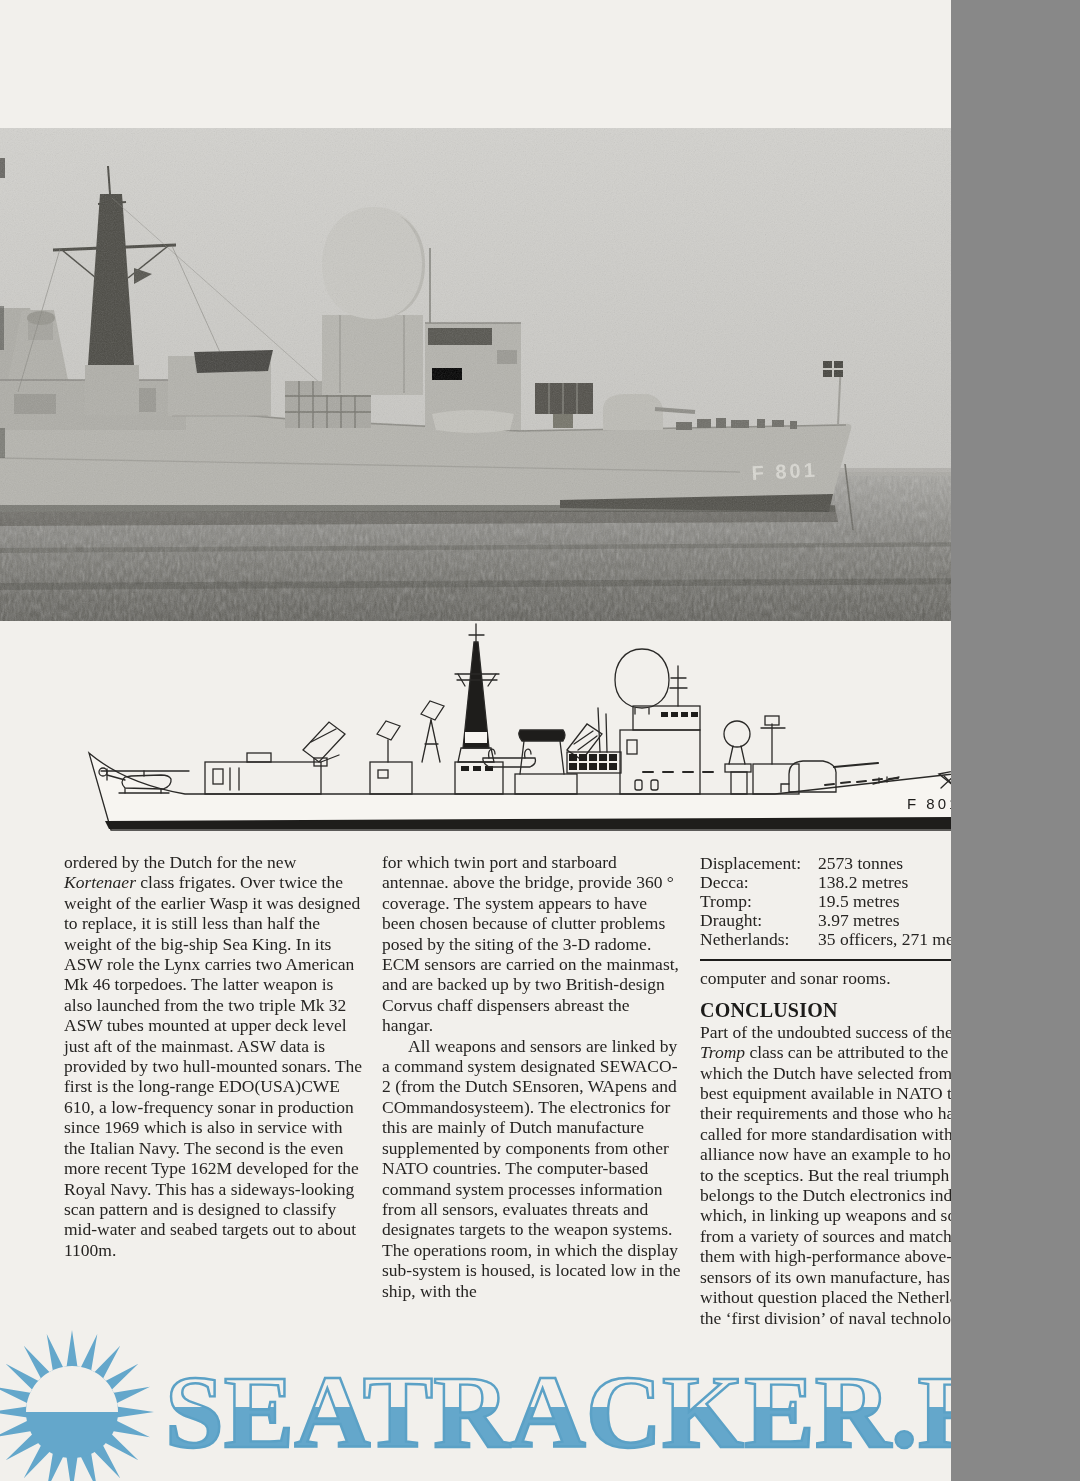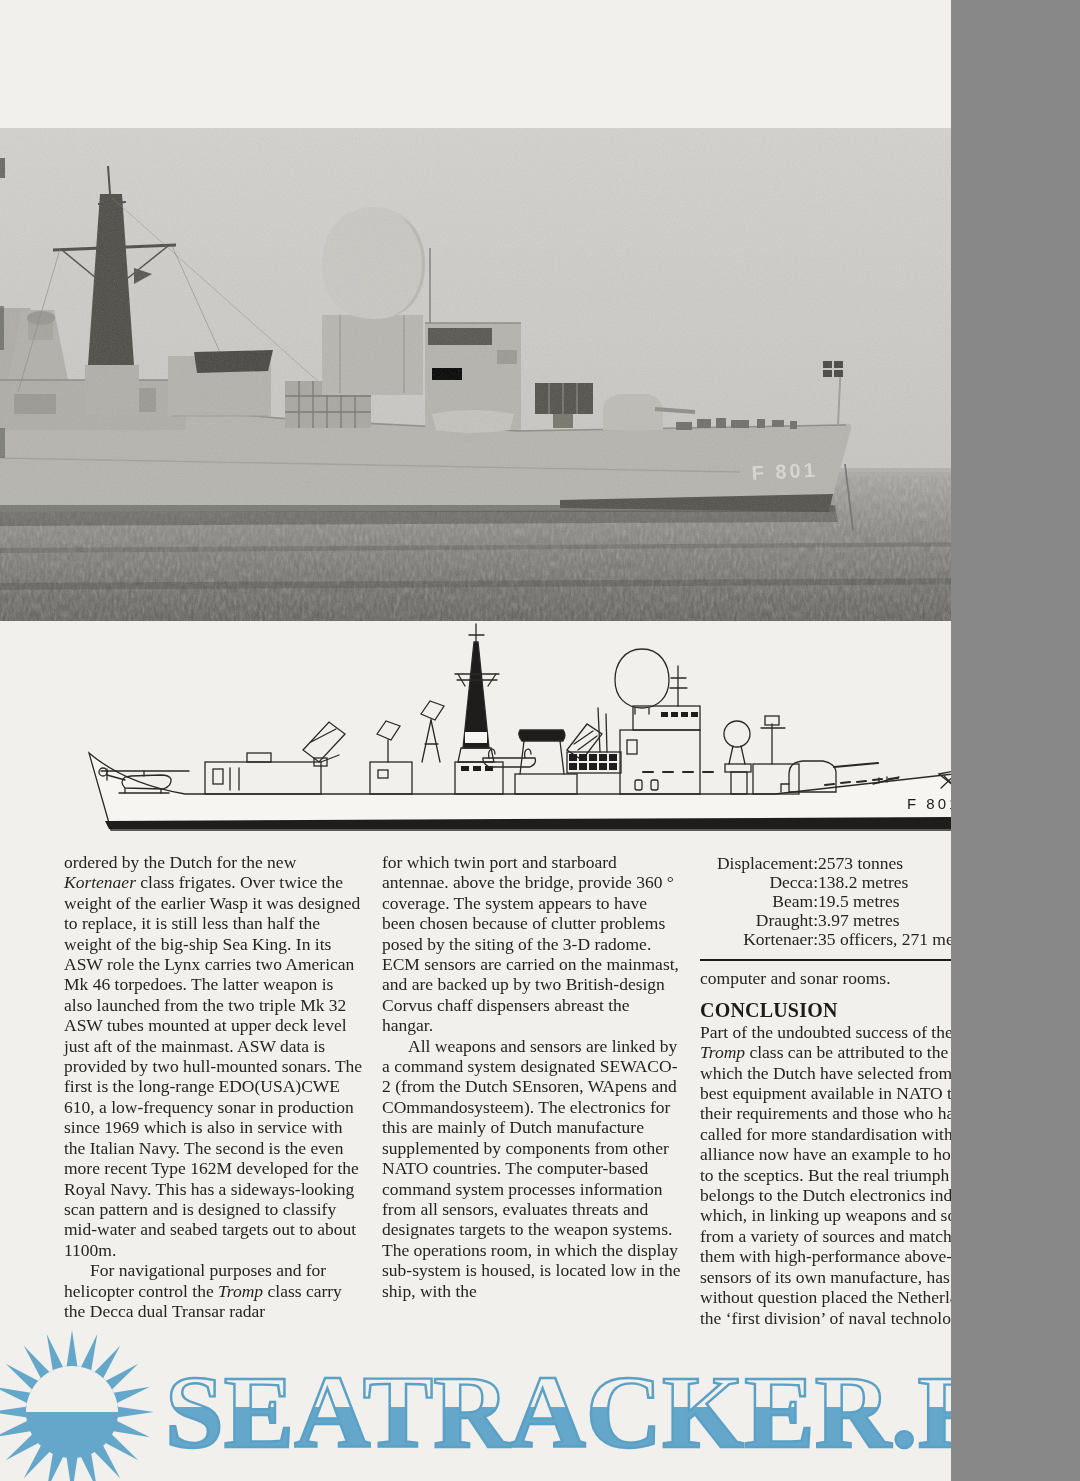--- a/index.html
+++ b/index.html
@@ -17,21 +17,21 @@
   .columns{
     position:absolute;left:64px;top:852px;width:940px;
     display:flex;gap:18px;
   }
   .col{width:300px;font-size:17.5px;line-height:20.4px;text-align:left;}
   .col p{margin:0;}
   .col p.indent{text-indent:26px;}
   .col i{font-style:italic;text-align:center;}
   .specs{margin-top:2px;}
   .spec-row{display:flex;line-height:19px;font-size:17.5px;}
-  .spec-label{width:118px;flex:0 0 118px;text-align:right;}
+  .spec-label{width:118px;flex:0 0 118px;}
   .spec-value{flex:1;}
   .rule{height:2px;background:#1d1c1a;width:296px;margin:10px 0 7px 0;}
   .cont{margin:0 0 2px 0;}
   .col h3{
     margin:12px 0 1px 0;font-size:20px;font-weight:bold;
     letter-spacing:.2px;color:#1d1c1a;
   }
 </style>
 </head>
 <body>
@@ -354,46 +354,45 @@
       <circle cx="72" cy="92" r="46" fill="#64a7cb"></circle>
       <path d="M26,92 A46,46 0 0 0 118,92 Z" fill="#64a7cb" opacity="0"></path>
       <path d="M26,92 A46,46 0 0 1 118,92 L26,92 Z" fill="#f2f0ec"></path>
     </g>
     <text x="165" y="127" textLength="905" lengthAdjust="spacingAndGlyphs" font-family="Liberation Serif, serif" font-weight="bold" font-size="103" fill="url(#wmgrad)" stroke="#5ba1c6" stroke-width="2.4">SEATRACKER.RU</text>
   </svg>
 
   <div class="columns">
     <div class="col">
         <p><span>ordered by the Dutch for the new </span><i>Kortenaer</i><span> class frigates. Over twice the weight of the earlier Wasp it was designed to replace, it is still less than half the weight of the big-ship Sea King. In its ASW role the Lynx carries two American Mk 46 torpedoes. The latter weapon is also launched from the two triple Mk 32 ASW tubes mounted at upper deck level just aft of the mainmast. ASW data is provided by two hull-mounted sonars. The first is the long-range EDO(USA)CWE 610, a low-frequency sonar in production since 1969 which is also in service with the Italian Navy. The second is the even more recent Type 162M developed for the Royal Navy. This has a sideways-looking scan pattern and is designed to classify mid-water and seabed targets out to about 1100m.</span></p>
-        <p class="indent"><span>For navigational purposes and for helicopter control the </span><i>Tromp</i><span> class carry the Decca dual Transar radar</span></p>
       </div>
     <div class="col">
         <p><span>for which twin port and starboard antennae. above the bridge, provide 360 ° coverage. The system appears to have been chosen because of clutter problems posed by the siting of the 3-D radome. ECM sensors are carried on the mainmast, and are backed up by two British-design Corvus chaff dispensers abreast the hangar.</span></p>
         <p class="indent"><span>All weapons and sensors are linked by a command system designated SEWACO-2 (from the Dutch SEnsoren, WApens and COmmandosysteem). The electronics for this are mainly of Dutch manufacture supplemented by components from other NATO countries. The computer-based command system processes information from all sensors, evaluates threats and designates targets to the weapon systems. The operations room, in which the display sub-system is housed, is located low in the ship, with the</span></p>
       </div>
     <div class="col">
       <div class="specs">
           <div class="spec-row">
             <span class="spec-label">Displacement:</span>
             <span class="spec-value">2573 tonnes</span>
           </div>
           <div class="spec-row">
             <span class="spec-label">Decca:</span>
             <span class="spec-value">138.2 metres</span>
           </div>
           <div class="spec-row">
-            <span class="spec-label">Beam:</span>
+            <span class="spec-label">Tromp:</span>
             <span class="spec-value">19.5 metres</span>
           </div>
           <div class="spec-row">
             <span class="spec-label">Draught:</span>
             <span class="spec-value">3.97 metres</span>
           </div>
           <div class="spec-row">
-            <span class="spec-label">Kortenaer:</span>
+            <span class="spec-label">Netherlands:</span>
             <span class="spec-value">35 officers, 271 men</span>
           </div>
         </div>
       <div class="rule"></div>
       <p class="cont">computer and sonar rooms.</p>
       <h3>CONCLUSION</h3>
       <div>
           <p><span>Part of the undoubted success of the </span><i>Tromp</i><span> class can be attributed to the way in which the Dutch have selected from the best equipment available in NATO to suit their requirements and those who have called for more standardisation within the alliance now have an example to hold up to the sceptics. But the real triumph belongs to the Dutch electronics industry which, in linking up weapons and sonars from a variety of sources and matching them with high-performance above-water sensors of its own manufacture, has without question placed the Netherlands in the ‘first division’ of naval technology.</span></p>
         </div>
     </div>

